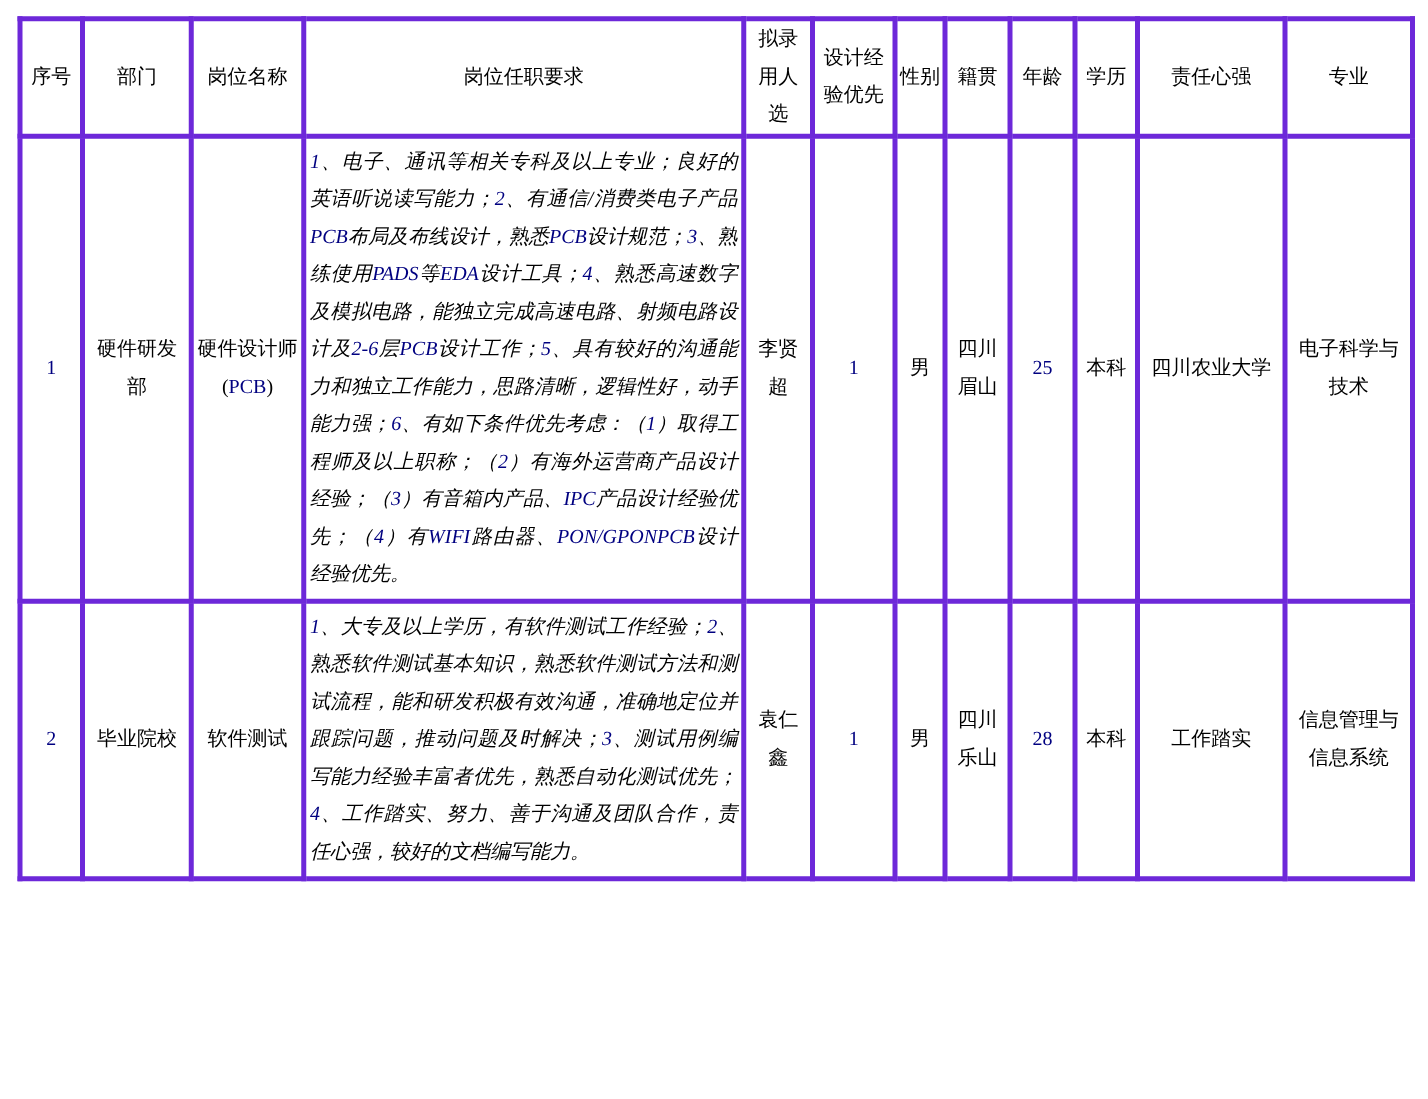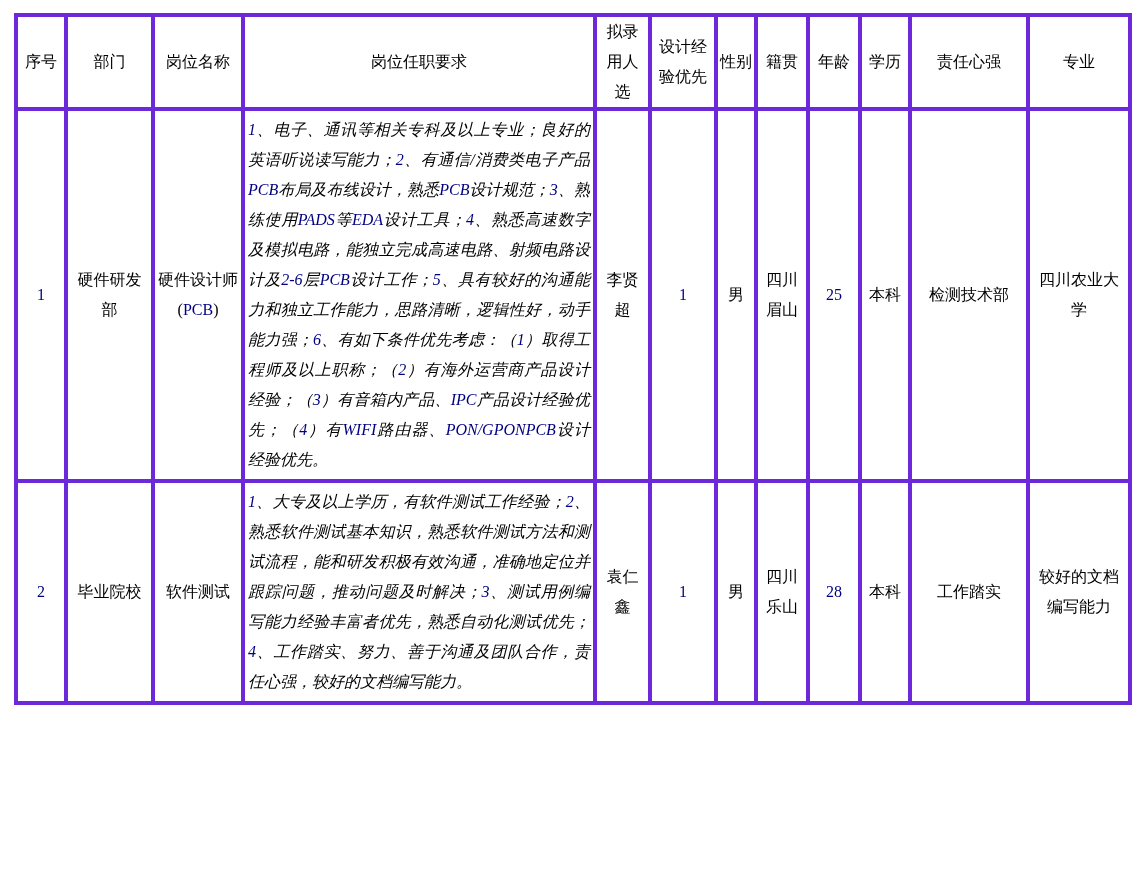--- a/index.html
+++ b/index.html
@@ -77,31 +77,31 @@
       <td><span class="latin">1</span></td>
       <td>硬件研发部</td>
       <td>硬件设计师(<span class="latin">PCB</span>)</td>
       <td class="req-cell"><span class="latin">1</span>、电子、通讯等相关专科及以上专业；良好的英语听说读写能力；<span class="latin">2</span>、有通信/消费类电子产品<span class="latin">PCB</span>布局及布线设计，熟悉<span class="latin">PCB</span>设计规范；<span class="latin">3</span>、熟练使用<span class="latin">PADS</span>等<span class="latin">EDA</span>设计工具；<span class="latin">4</span>、熟悉高速数字及模拟电路，能独立完成高速电路、射频电路设计及<span class="latin">2-6</span>层<span class="latin">PCB</span>设计工作；<span class="latin">5</span>、具有较好的沟通能力和独立工作能力，思路清晰，逻辑性好，动手能力强；<span class="latin">6</span>、有如下条件优先考虑：（<span class="latin">1</span>）取得工程师及以上职称；（<span class="latin">2</span>）有海外运营商产品设计经验；（<span class="latin">3</span>）有音箱内产品、<span class="latin">IPC</span>产品设计经验优先；（<span class="latin">4</span>）有<span class="latin">WIFI</span>路由器、<span class="latin">PON/GPONPCB</span>设计经验优先。</td>
       <td>李贤超</td>
       <td><span class="latin">1</span></td>
       <td>男</td>
       <td>四川眉山</td>
       <td><span class="latin">25</span></td>
       <td>本科</td>
-      <td>检测技术部</td>
       <td>四川农业大学</td>
+      <td>电子科学与技术</td>
     </tr>
     <tr>
       <td><span class="latin">2</span></td>
       <td>毕业院校</td>
       <td>软件测试</td>
       <td class="req-cell"><span class="latin">1</span>、大专及以上学历，有软件测试工作经验；<span class="latin">2</span>、熟悉软件测试基本知识，熟悉软件测试方法和测试流程，能和研发积极有效沟通，准确地定位并跟踪问题，推动问题及时解决；<span class="latin">3</span>、测试用例编写能力经验丰富者优先，熟悉自动化测试优先；<span class="latin">4</span>、工作踏实、努力、善于沟通及团队合作，责任心强，较好的文档编写能力。</td>
       <td>袁仁鑫</td>
       <td><span class="latin">1</span></td>
       <td>男</td>
       <td>四川乐山</td>
       <td><span class="latin">28</span></td>
       <td>本科</td>
       <td>工作踏实</td>
-      <td>较好的文档编写能力</td>
+      <td>信息管理与信息系统</td>
     </tr>
   </tbody>
 </table>
 
 </body></html>

